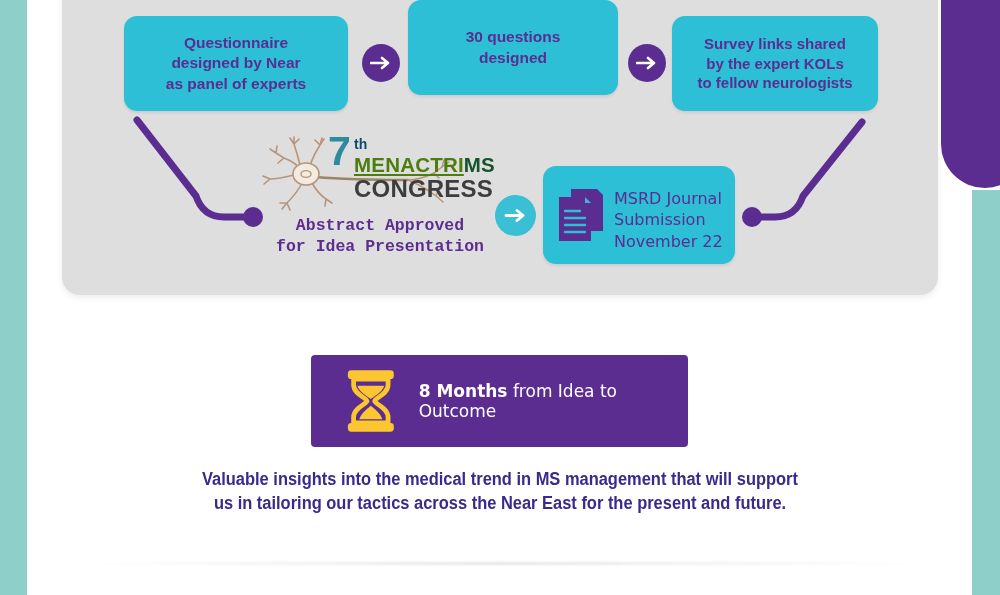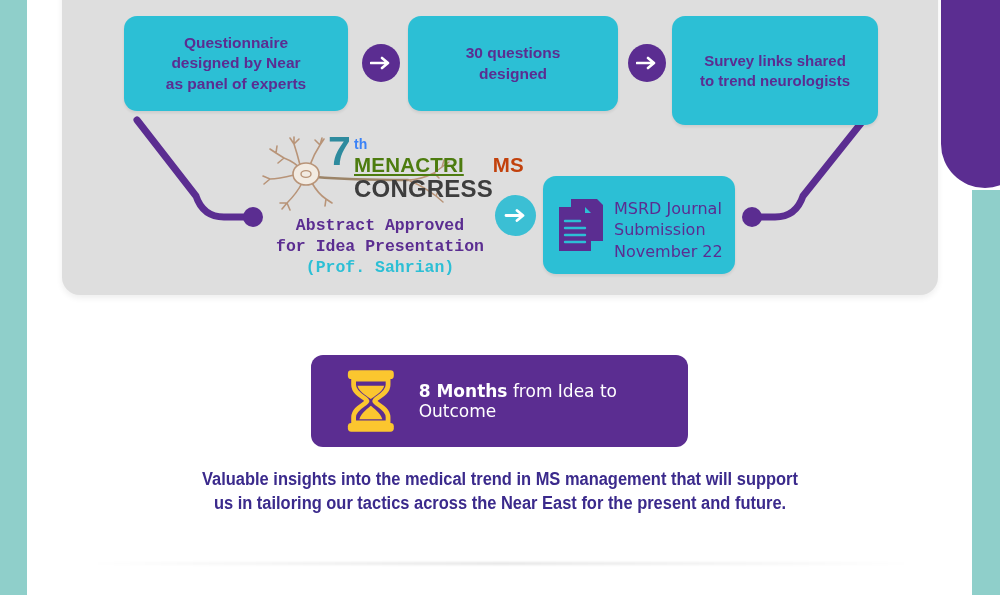--- a/index.html
+++ b/index.html
@@ -39,22 +39,22 @@
     background:#2CBFD5;
     border-radius:13px;
     display:flex;align-items:center;justify-content:center;
     text-align:center;
     color:#5B2D91;
     font-weight:bold;
     box-shadow:0 2px 3px rgba(0,0,0,.08);
   }
   .card .lines{line-height:1.30;}
   #card-1{left:124px;top:16px;width:224px;height:95px;font-size:15.5px;}
-  #card-2{left:408px;top:16px;width:210px;height:95px;font-size:15.5px;align-items:center;}
-  #card-3{left:672px;top:16px;width:206px;height:109px;font-size:15px;}
+  #card-2{left:408px;top:0;width:210px;height:95px;font-size:15.5px;align-items:center;}
+  #card-3{left:672px;top:16px;width:206px;height:95px;font-size:15px;}
 
   
   .arrow-circle{
     position:absolute;border-radius:50%;
     display:flex;align-items:center;justify-content:center;
   }
   .arrow-purple{background:#5B2D91;width:38px;height:38px;}
   .arrow-teal{background:#3BBFD4;width:41px;height:41px;}
   #arrow-1{left:362px;top:44px;}
   #arrow-2{left:628px;top:44px;}
@@ -69,61 +69,60 @@
     position:absolute;left:258px;top:133px;width:240px;height:80px;
   }
   .logo-svg{position:absolute;left:0;top:0;}
   .logo-7{
     position:absolute;left:70px;top:-2px;
     font-size:41px;font-weight:bold;color:#2E8B9E;line-height:1;
     letter-spacing:-1px;
   }
   .logo-th{
     position:absolute;left:96px;top:4px;
-    font-size:14px;font-weight:bold;color:#3b82f6;line-height:1;
+    font-size:14px;font-weight:bold;color:#0c4a6e;line-height:1;
   }
   .logo-mena{
     position:absolute;left:96px;top:22px;
     font-size:20.5px;font-weight:bold;line-height:1;letter-spacing:.2px;
     white-space:nowrap;
   }
   .logo-mena .t1{color:#4d7c0f;text-decoration:underline;}
-  .logo-mena .t2{color:#c2410c;padding-left:29px;}
+  .logo-mena .t2{color:#14532d;}
   .logo-congress{
     position:absolute;left:96px;top:44px;
     font-size:24px;font-weight:bold;color:#3D3D3D;line-height:1;
     letter-spacing:.2px;
   }
 
   
   .abstract-caption{
     position:absolute;left:255px;top:216px;width:250px;
     text-align:center;color:#5B2D91;font-weight:bold;
     font-size:16.5px;line-height:1.25;font-family:Liberation Mono, monospace;
   }
   .abstract-caption .prof{color:#2CBFD5;display:block;margin-top:1px;}
 
   
   #msrd-card{
     position:absolute;left:543px;top:166px;width:192px;height:98px;
     background:#2CBFD5;border-radius:13px;
     box-shadow:0 2px 3px rgba(0,0,0,.08);
-    margin-top:10px;
   }
   #msrd-icon{position:absolute;left:14px;top:21px;}
   #msrd-text{
     position:absolute;left:71px;top:22px;
     color:#5B2D91;font-size:16px;line-height:1.33;
     font-family:"DejaVu Sans",sans-serif;font-weight:normal;
   }
 
   
   #hourglass-banner{
     position:absolute;left:311px;top:355px;width:377px;height:92px;
-    background:#5B2D91;border-radius:12px;
+    background:#5B2D91;border-radius:4px;
     display:flex;align-items:center;
   }
   #hourglass-icon{margin-left:34px;}
   #banner-text{
     margin-left:22px;color:#ffffff;font-size:17px;
     font-family:"DejaVu Sans",sans-serif;
   }
   #banner-text b{font-weight:bold;}
 
   
@@ -183,21 +182,22 @@
 
   <div class="arrow-circle arrow-purple" id="arrow-2">
     <svg class="arrow-glyph" width="22" height="16" viewBox="0 0 22 16">
       <path d="M1,8 L17,8 M12,3 L18,8 L12,13" fill="none" stroke="#ffffff" stroke-width="2.6" stroke-linecap="round" stroke-linejoin="round"></path>
     </svg>
   </div>
 
   <div class="card" id="card-3">
     <div class="lines">
       <div>Survey links shared</div>
-      <div>to trend neurologists</div>
+      <div>by the expert KOLs</div>
+      <div>to fellow neurologists</div>
     </div>
   </div>
 
   <div class="logo-block">
     <svg class="logo-svg" width="240" height="80" viewBox="0 0 240 80">
       <g stroke="#B89478" fill="none" stroke-linecap="round">
         <path d="M44,38 C40,32 34,28 26,25 M26,25 L18,20 M26,25 L20,30 M18,20 L12,16 M18,20 L19,13" stroke-width="1.6"></path>
         <path d="M42,32 C40,24 38,17 36,11 M36,11 L32,5 M36,11 L41,6 M36,11 L36,4" stroke-width="1.6"></path>
         <path d="M52,32 C55,24 58,18 62,12 M62,12 L66,6 M62,12 L57,7 M62,12 L64,5" stroke-width="1.6"></path>
         <path d="M44,50 C40,58 35,64 29,70 M29,70 L24,76 M29,70 L32,77 M29,70 L22,70" stroke-width="1.6"></path>
@@ -216,21 +216,20 @@
     <div class="logo-th">th</div>
     <div class="logo-mena">
       <span class="t1">MENACTRI</span><span class="t2">MS</span>
     </div>
     <div class="logo-congress">CONGRESS</div>
   </div>
 
   <div class="abstract-caption">
     <span>Abstract Approved</span><br>
     <span>for Idea Presentation</span>
-    <span class="prof">(Prof. Sahrian)</span>
   </div>
 
   <div class="arrow-circle arrow-teal" id="arrow-3">
     <svg class="arrow-glyph" width="24" height="17" viewBox="0 0 24 17">
       <path d="M2,8.5 L18,8.5 M13,3.5 L19,8.5 L13,13.5" fill="none" stroke="#ffffff" stroke-width="2.8" stroke-linecap="round" stroke-linejoin="round"></path>
     </svg>
   </div>
 
   <div id="msrd-card">
     <svg id="msrd-icon" width="48" height="56" viewBox="0 0 48 56">

